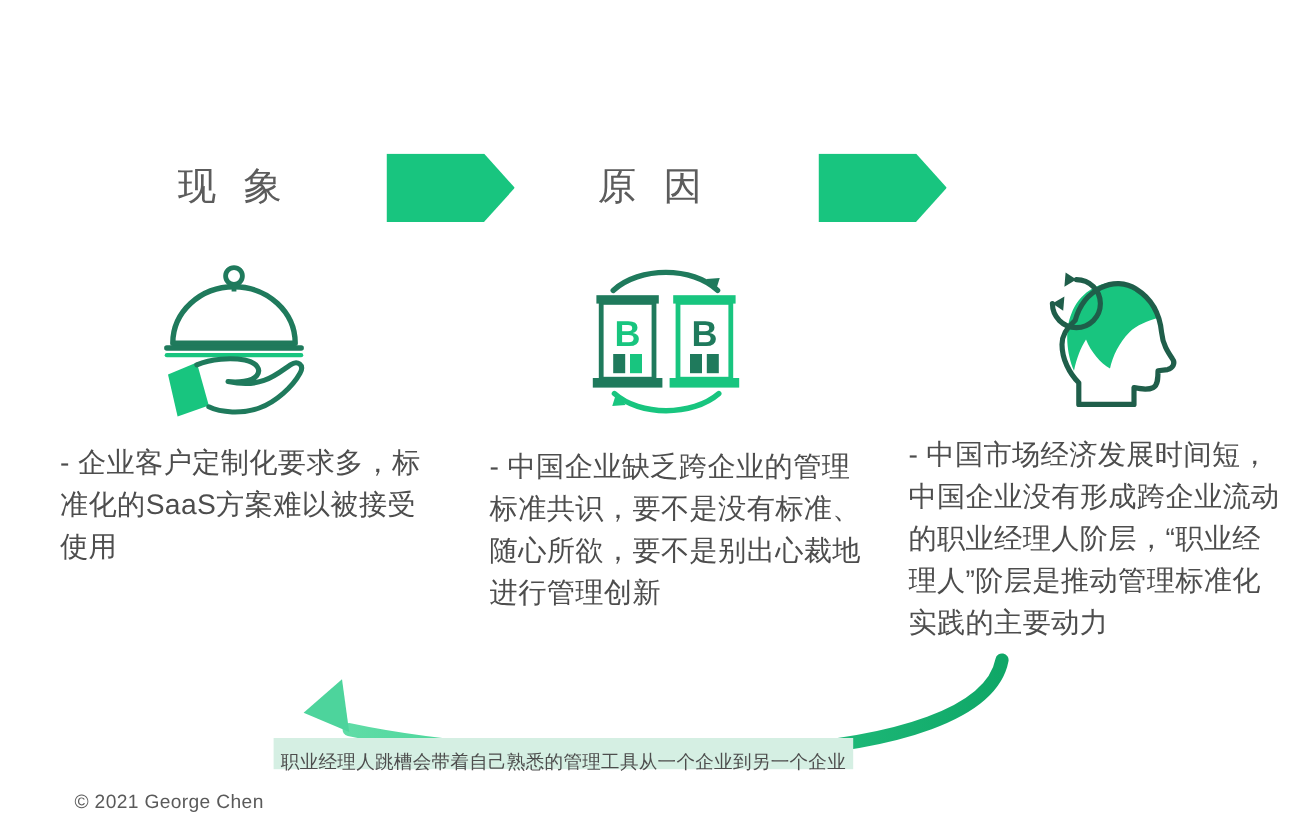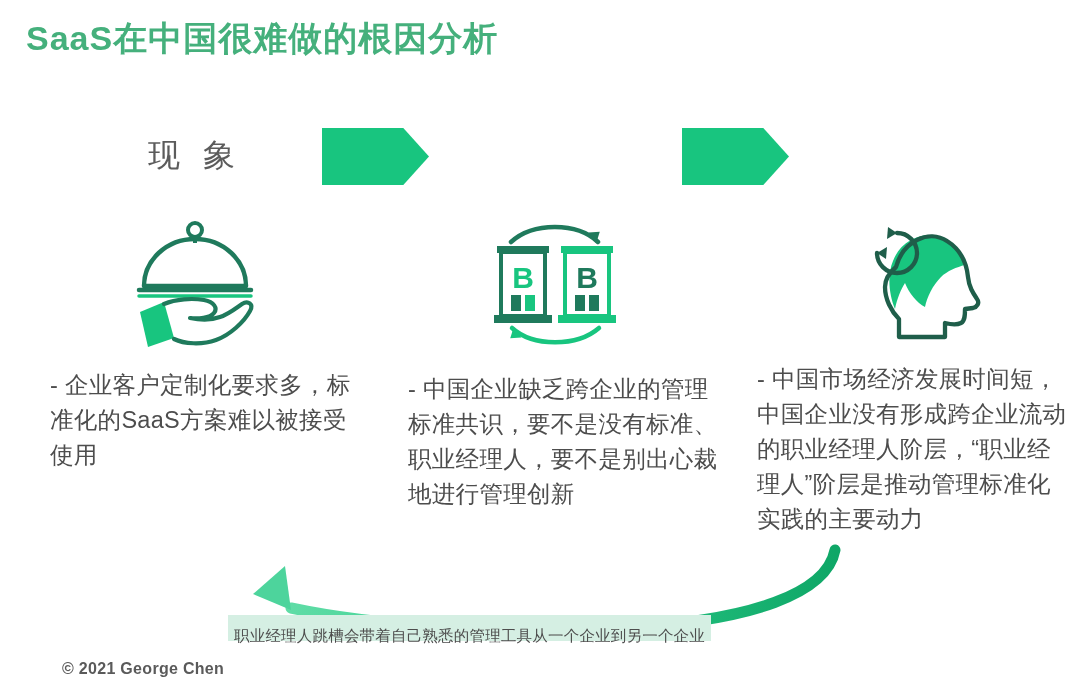--- a/index.html
+++ b/index.html
@@ -128,38 +128,38 @@
     letter-spacing: 0.2px;
     white-space: nowrap;
   }
 
   
   .footer {
     position: absolute;
     left: 62px;
     top: 660px;
     font-size: 16px;
-    font-weight: 700;
+    font-weight: 400;
     color: #5a5a5a;
     letter-spacing: 0.3px;
     white-space: nowrap;
   }
 </style>
 </head>
 <body>
 
 <div class="slide">
 
-  <div class="title">SaaS在中国很难做的根因分析</div>
 
   <div class="stage-row">
     <div class="stage-label s1">现 象</div>
 
     <div class="arrow-block a1"></div>
 
+    <div class="stage-label s2">原 因</div>
 
     <div class="arrow-block a2"></div>
 
   </div>
 
   <div class="icon-row">
 
     <div class="icon-cell c1">
       <svg width="130" height="132" viewBox="0 0 130 132">
 
@@ -224,21 +224,21 @@
 
         <path d="M50 18 A20 20 0 1 1 30 38" fill="none" stroke="#1f5e4a" stroke-width="4.3" stroke-linecap="round"></path>
         <path d="M50 18 L41 12 L40 24 Z" fill="#1f5e4a"></path>
         <path d="M30 38 L39 44 L40 32 Z" fill="#1f5e4a"></path>
       </svg>
     </div>
   </div>
 
   <div class="col-text t1">- 企业客户定制化要求多，标准化的SaaS方案难以被接受使用</div>
 
-  <div class="col-text t2">- 中国企业缺乏跨企业的管理标准共识，要不是没有标准、职业经理人，要不是别出心裁地进行管理创新</div>
+  <div class="col-text t2">- 中国企业缺乏跨企业的管理标准共识，要不是没有标准、随心所欲，要不是别出心裁地进行管理创新</div>
 
   <div class="col-text t3">- 中国市场经济发展时间短，中国企业没有形成跨企业流动的职业经理人阶层，“职业经理人”阶层是推动管理标准化实践的主要动力</div>
 
   <svg class="feedback-arrow" viewBox="0 0 700 100">
     <defs>
       <linearGradient id="fbgrad" x1="1" y1="0" x2="0" y2="0">
         <stop offset="0%" stop-color="#0fa767"></stop>
         <stop offset="55%" stop-color="#2ecd8b"></stop>
         <stop offset="100%" stop-color="#5fdca6"></stop>
       </linearGradient>

